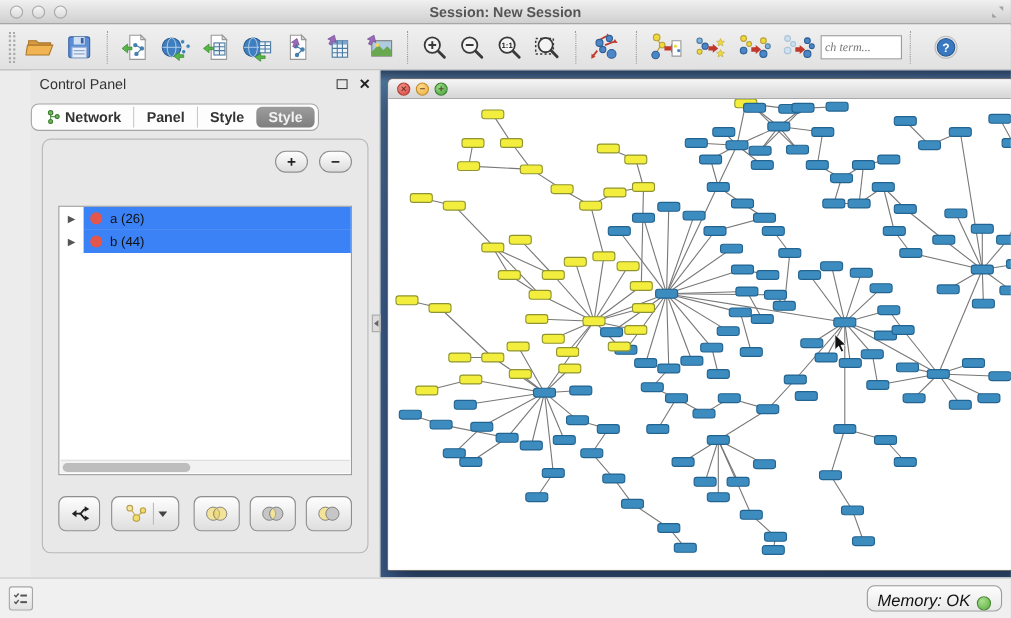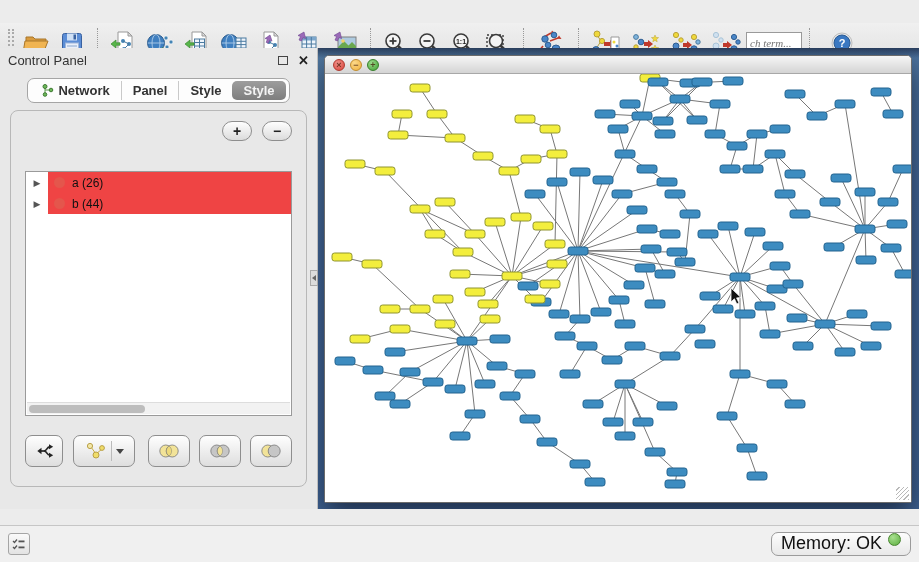--- a/index.html
+++ b/index.html
@@ -19,58 +19,58 @@
   .fullscreen-ic { position:absolute; right:6px; top:5px; width:12px; height:12px; opacity:.6; }
 
   
   .toolbar { position:absolute; left:0; top:23px; width:919px; height:41px;
     background:linear-gradient(#f0f0f0,#e1e1e1); border-bottom:1px solid #b5b5b5;
     display:flex; align-items:center; padding:0 4px; }
   .tb-grip { width:6px; height:28px; border-left:2px dotted #aaa; border-right:2px dotted #aaa; margin:0 4px; }
   .tb-sep { width:1px; height:30px; border-left:1px dotted #999; margin:0 7px; }
   .tb-btn { background:none; border:none; padding:2px 5px; cursor:default; display:flex; align-items:center; }
   .tb-btn svg { display:block; }
-  .search-box { width:56px; height:22px; border:1px solid #9a9a9a; background:#fff;
+  .search-box { width:74px; height:22px; border:1px solid #9a9a9a; background:#fff;
     font-style:italic; color:#777; font-size:11px; padding:0 3px; font-family:"Liberation Serif", serif; }
   .help-btn { margin-left:8px; }
 
   
-  .main { position:absolute; left:0; top:48px; width:919px; height:422px; display:flex; }
+  .main { position:absolute; left:0; top:64px; width:919px; height:422px; display:flex;padding-left:28px; }
 
   
   .control-panel { width:318px; height:461px; background:#e8e8e8; border-right:1px solid #bdbdbd;
     position:relative; }
   .cp-header { height:24px; display:flex; align-items:center; padding:0 8px;
     font-size:13px; color:#333; }
   .cp-header .spacer { flex:1; }
   .cp-float { width:10px; height:9px; border:1.5px solid #444; background:transparent; margin-right:10px; }
   .cp-close { font-size:13px; font-weight:bold; color:#222; line-height:1; }
 
-  .cp-tabs { display:flex; justify-content:center; margin-top:6px; }
+  .cp-tabs { display:flex; margin-top:6px; }
   .seg { display:flex; align-items:center; background:#fdfdfd; border:1px solid #a5a5a5;
     border-radius:7px; padding:2px 3px; }
   .seg-item { display:flex; align-items:center; gap:4px; padding:2px 11px; font-size:13px;
     font-weight:bold; color:#333; border-right:1px solid #c9c9c9; }
   .seg-item:last-child { border-right:none; }
   .seg-item.selected { background:linear-gradient(#9d9d9d,#7e7e7e); color:#f3f3f3;
     border-radius:5px; border-right:none; }
   .seg-item.pre-selected { border-right:none; }
 
   .cp-box { position:absolute; left:10px; right:10px; top:62px; bottom:22px;
     border:1px solid #b8b8b8; border-radius:8px; background:#e8e8e8; padding:10px 14px; }
   .pm-row { display:flex; justify-content:flex-end; gap:10px; margin-bottom:8px; }
   .pm-btn { width:30px; height:20px; border:1px solid #8e8e8e; border-radius:10px;
     background:linear-gradient(#fefefe,#dcdcdc); font-size:14px; font-weight:bold; color:#222;
     line-height:17px; text-align:center; }
 
   .sets-list { position:absolute; left:14px; right:14px; top:60px; bottom:70px;
     background:#fff; border:1px solid #9a9a9a; overflow:hidden; }
   .set-row { height:21px; display:flex; align-items:center; position:relative; font-size:12px; color:#111; }
   .row-expander { width:22px; text-align:center; font-size:9px; color:#555; flex:0 0 22px; }
-  .row-sel { flex:1; height:100%; display:flex; align-items:center; background:#ef4444; }
+  .row-sel { flex:1; height:100%; display:flex; align-items:center; background:#3b82f6; }
   .row-dot { width:11px; height:11px; border-radius:50%; background:#e4564c; margin:0 7px 0 6px; }
   .hscroll { position:absolute; left:1px; right:1px; bottom:1px; height:12px; background:#f2f2f2;
     border-top:1px solid #ddd; }
   .hthumb { position:absolute; left:2px; top:2px; width:44%; height:8px; background:#bdbdbd; border-radius:5px; }
 
   .cp-actions { position:absolute; left:14px; right:14px; bottom:16px; height:38px;
     display:flex; align-items:center; }
   .act-btn { height:32px; border:1px solid #8e8e8e; border-radius:7px;
     background:linear-gradient(#fefefe,#dedede); display:flex; align-items:center;
     justify-content:center; padding:0 8px; }
@@ -111,31 +111,43 @@
     background:repeating-linear-gradient(135deg, transparent 0 2px, #b9b9b9 2px 3px); }
 
   
   .statusbar { position:absolute; left:0; top:525px; width:919px; height:37px;
     background:#f0f0f0; border-top:1px solid #c6c6c6; }
   .task-btn { position:absolute; left:8px; top:7px; width:22px; height:22px;
     border:1px solid #a5a5a5; background:linear-gradient(#fafafa,#e3e3e3); border-radius:3px;
     display:flex; align-items:center; justify-content:center; }
   .memory-btn { position:absolute; right:8px; top:6px; height:24px;
     border:1px solid #9b9b9b; border-radius:7px; background:linear-gradient(#fdfdfd,#e8e8e8);
-    display:flex; align-items:flex-start; gap:6px; padding:0 9px; font-size:18px; color:#111; }
+    display:flex; align-items:flex-end; gap:6px; padding:0 9px; font-size:15px; color:#111;font-style:italic; }
   .mem-dot { width:13px; height:13px; border-radius:50%;
     background:radial-gradient(circle at 35% 30%,#a8e08f,#5cae3f); border:1px solid #488530; }
 
   svg text { font-family:"Liberation Sans", sans-serif; }
 </style>
 </head>
 <body>
 
 <div id="app">
 
+  <div class="titlebar">
+    <div class="traffic">
+      <span class="tl"></span>
+      <span class="tl"></span>
+      <span class="tl"></span>
+    </div>
+    <div class="titlebar-title">Session: New Session</div>
+    <svg class="fullscreen-ic" viewBox="0 0 12 12">
+      <path d="M7 1h4v4L7 1z" fill="#777"></path>
+        <path d="M5 11H1V7l4 4z" fill="#777"></path>
+    </svg>
+  </div>
 
   <div class="toolbar">
     <div class="tb-grip"></div>
 
     <button class="tb-btn">
       <svg width="26" height="26" viewBox="0 0 26 26">
         <path d="M3 7h7l2 2h11v4H3z" fill="#d89b3e" stroke="#a8762a"></path>
         <path d="M2 11h23l-3.5 9H0.5z" fill="#f0b452" stroke="#a8762a"></path>
       </svg>
     </button>

